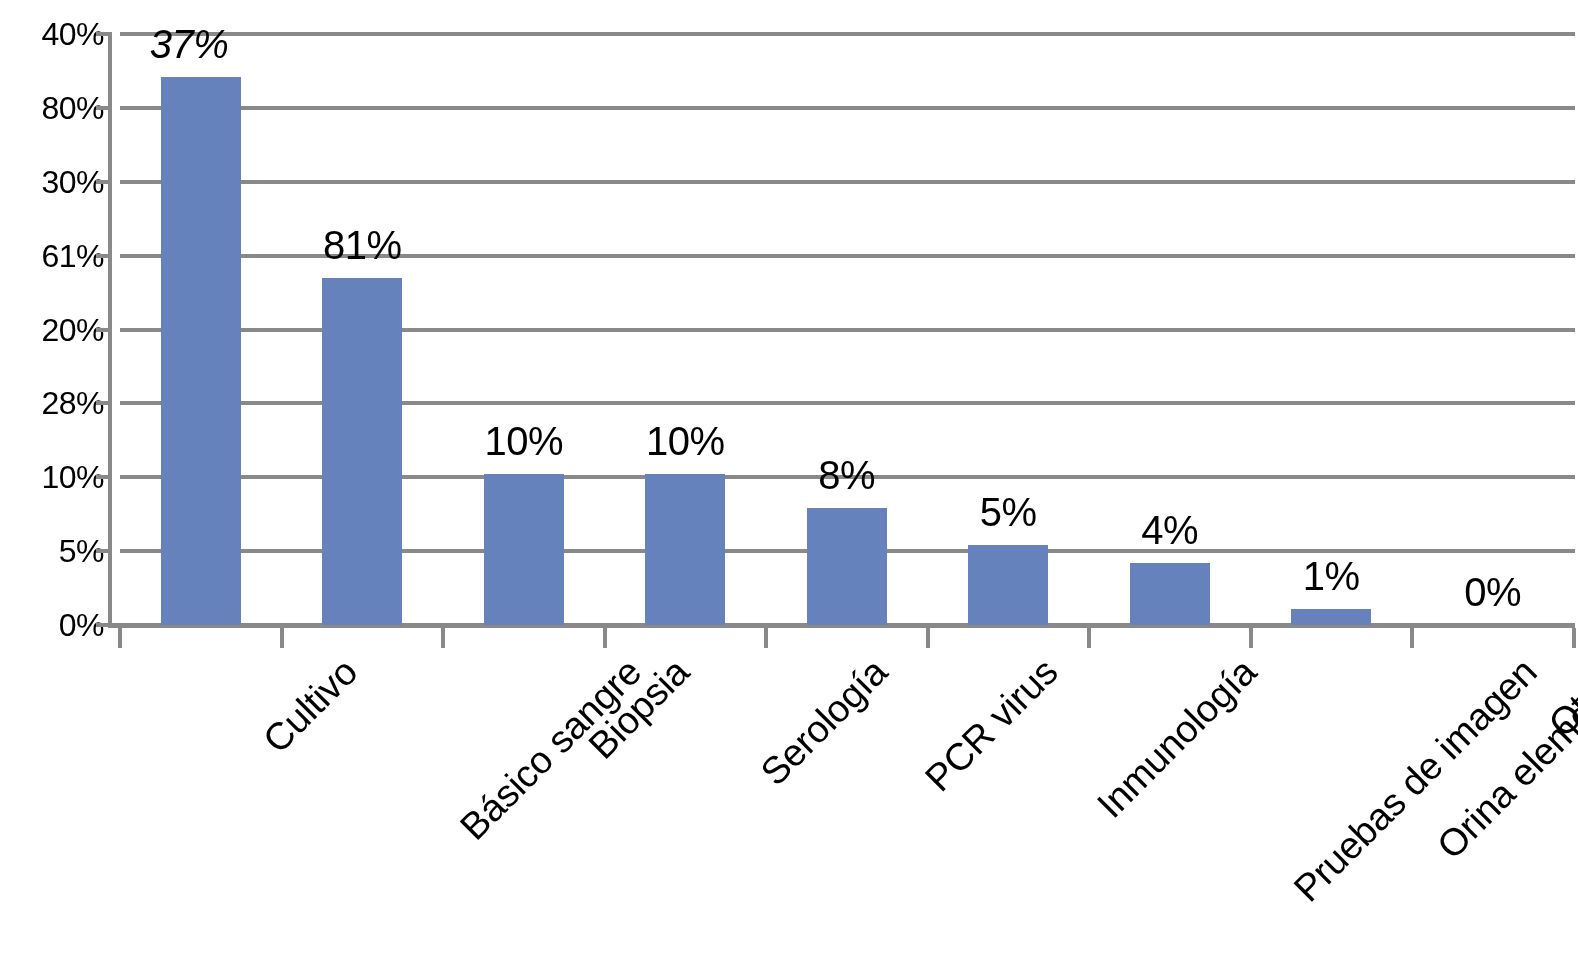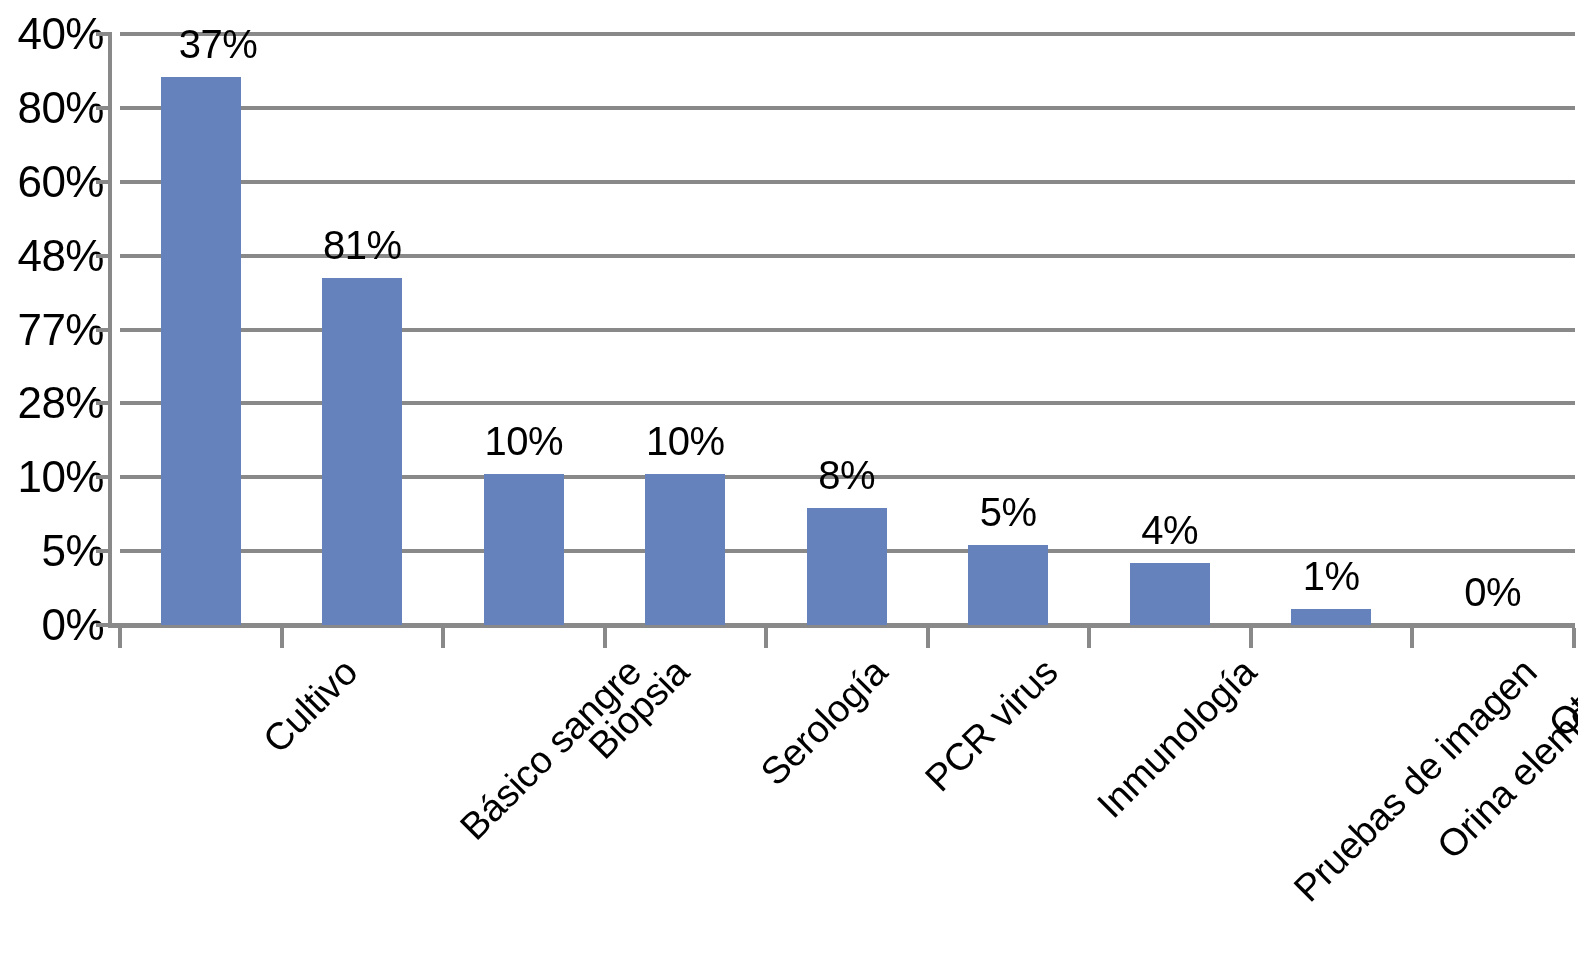--- a/index.html
+++ b/index.html
@@ -18,21 +18,21 @@
     background: #ffffff;
     overflow: hidden;
   }
 
   
   .ytick-label {
     position: absolute;
     right: 0;
     width: 96px;
     text-align: right;
-    font-size: 44px;
+    font-size: 32px;
     line-height: 1;
     color: #000000;
     white-space: nowrap;
     transform: translateY(-50%);
     letter-spacing: -0.5px;
   }
   #y-axis-labels {
     position: absolute;
     left: 0;
     top: 0;
@@ -124,23 +124,23 @@
 </head>
 <body>
 
 <div id="chart-root">
 
   <div id="y-axis-labels">
       <div class="ytick-label" style="top: 625px;">0%</div>
       <div class="ytick-label" style="top: 551.125px;">5%</div>
       <div class="ytick-label" style="top: 477.25px;">10%</div>
       <div class="ytick-label" style="top: 403.375px;">28%</div>
-      <div class="ytick-label" style="top: 329.5px;">77%</div>
-      <div class="ytick-label" style="top: 255.625px;">48%</div>
-      <div class="ytick-label" style="top: 181.75px;">60%</div>
+      <div class="ytick-label" style="top: 329.5px;">20%</div>
+      <div class="ytick-label" style="top: 255.625px;">61%</div>
+      <div class="ytick-label" style="top: 181.75px;">30%</div>
       <div class="ytick-label" style="top: 107.875px;">80%</div>
       <div class="ytick-label" style="top: 34px;">40%</div>
     </div>
 
   <div id="plot-area">
     <div id="axis-line-y"></div>
     <div id="axis-line-x"></div>
   <div class="gridline" style="top: 623px;"></div>
       <div class="ytick-mark" style="top: 623px;"></div>
       <div class="gridline" style="top: 549.125px;"></div>
@@ -163,21 +163,21 @@
       <div class="xtick-mark" style="left: 159.5px;"></div>
       <div class="xtick-mark" style="left: 321px;"></div>
       <div class="xtick-mark" style="left: 482.5px;"></div>
       <div class="xtick-mark" style="left: 644px;"></div>
       <div class="xtick-mark" style="left: 805.5px;"></div>
       <div class="xtick-mark" style="left: 967px;"></div>
       <div class="xtick-mark" style="left: 1128.5px;"></div>
       <div class="xtick-mark" style="left: 1290px;"></div>
       <div class="xtick-mark" style="left: 1451.5px;"></div>
       <div class="bar" style="left: 40.75px; top: 76.8475px; width: 80px; height: 548.153px; background: rgb(102, 130, 189);"></div>
-      <div class="bar-value-label" style="left: 98px; top: 23.8475px;">37%</div>
+      <div class="bar-value-label" style="left: 69px; top: 23.8475px; font-style: italic;">37%</div>
       <div class="cat-label" style="left: 102.75px; top: 652px; transform: rotate(-45deg);"><span class="cat-label-inner">Cultivo</span></div>
       <div class="bar" style="left: 202.25px; top: 277.787px; width: 80px; height: 347.212px; background: rgb(102, 130, 189);"></div>
       <div class="bar-value-label" style="left: 242.25px; top: 224.787px;">81%</div>
       <div class="cat-label" style="left: 264.25px; top: 652px; transform: rotate(-45deg);"><span class="cat-label-inner">Básico sangre</span></div>
       <div class="bar" style="left: 363.75px; top: 474.295px; width: 80px; height: 150.705px; background: rgb(102, 130, 189);"></div>
       <div class="bar-value-label" style="left: 403.75px; top: 421.295px;">10%</div>
       <div class="cat-label" style="left: 425.75px; top: 652px; transform: rotate(-45deg);"><span class="cat-label-inner">Biopsia</span></div>
       <div class="bar" style="left: 525.25px; top: 474.295px; width: 80px; height: 150.705px; background: rgb(102, 130, 189);"></div>
       <div class="bar-value-label" style="left: 565.25px; top: 421.295px;">10%</div>
       <div class="cat-label" style="left: 587.25px; top: 652px; transform: rotate(-45deg);"><span class="cat-label-inner">Serología</span></div>

